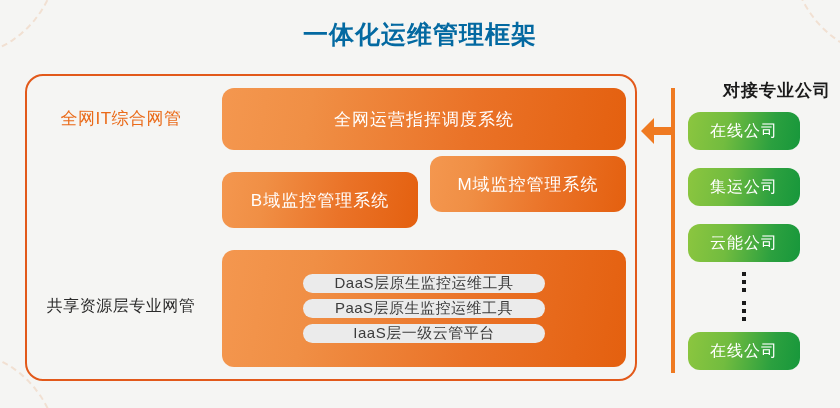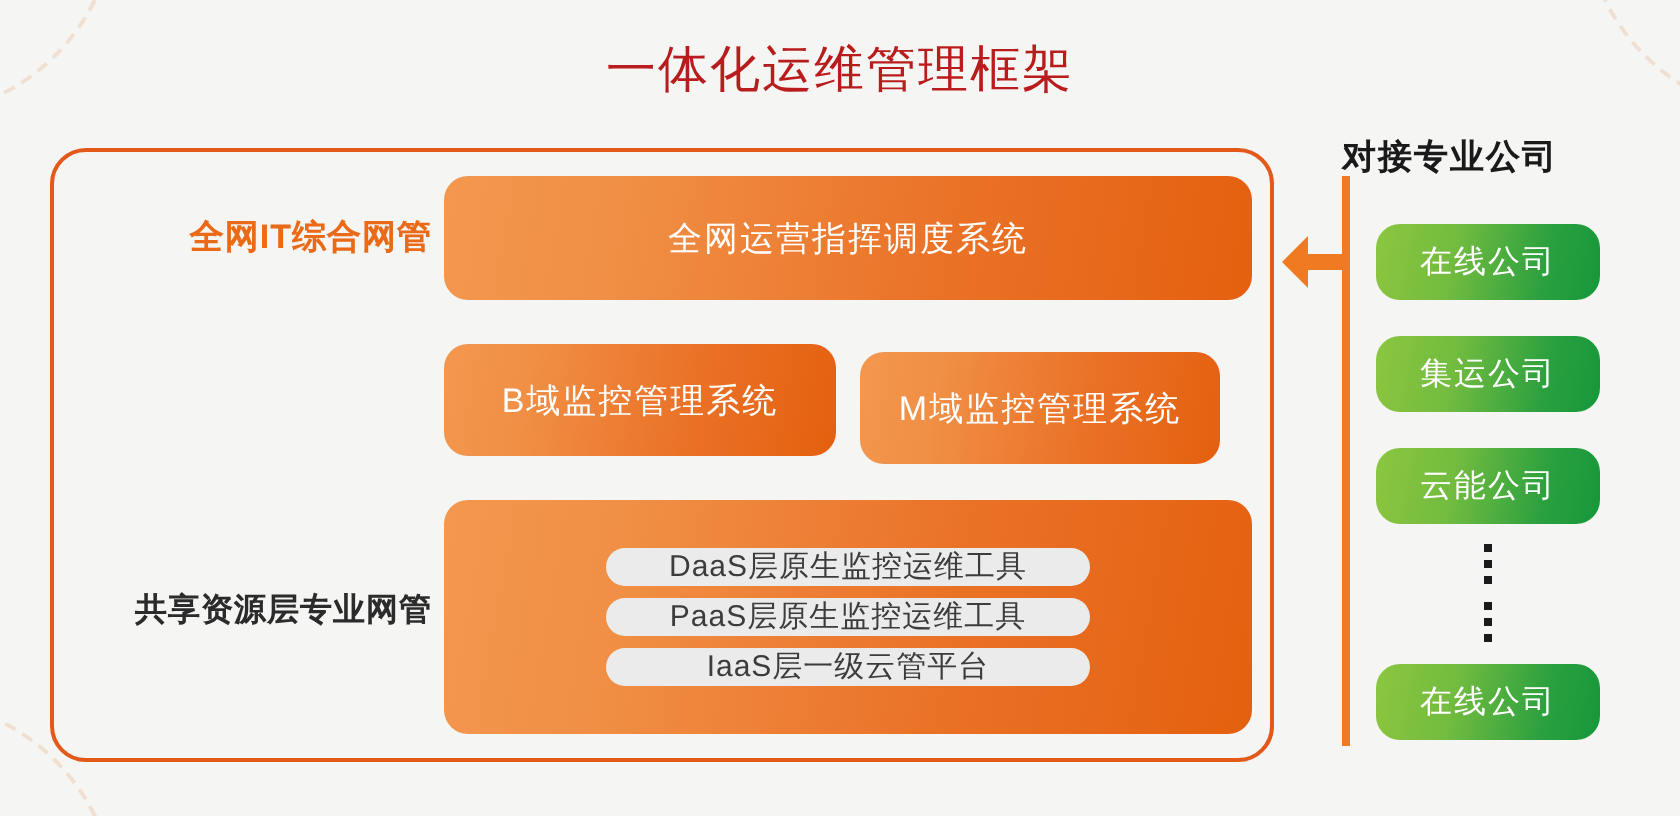--- a/index.html
+++ b/index.html
@@ -28,22 +28,22 @@
   .deco-arc.tr { right: -160px; top: -150px; width: 205px; height: 205px; }
 
   
   .page-title {
     position: absolute;
     left: 0;
     top: 18px;
     width: 840px;
     text-align: center;
     font-size: 25px;
-    font-weight: normal;
-    color: #b91c1c;
+    font-weight: bold;
+    color: #0369a1;
     letter-spacing: 1px;
   }
 
   
   .frame {
     position: absolute;
     left: 25px;
     top: 74px;
     width: 612px;
     height: 307px;
@@ -57,23 +57,22 @@
     position: absolute;
     left: 26px;
     width: 190px;
     text-align: center;
     color: #2b2b2b;
     line-height: 1.35;
   }
   .layer-label .main {
     display: block;
     font-size: 16px;
-    font-weight: bold;
+    font-weight: normal;
     letter-spacing: .5px;
-    text-align: right;
   }
   .layer-label .sub {
     display: block;
     font-size: 15px;
     font-weight: normal;
     color: #3a3a3a;
     letter-spacing: .5px;
   }
   .layer-label.accent .main {
     color: #ea6a18;
@@ -89,21 +88,21 @@
     color: #ffffff;
     display: flex;
     align-items: center;
     justify-content: center;
     font-size: 17px;
     letter-spacing: 1px;
     box-sizing: border-box;
   }
   .obox.top    { left: 222px; top: 88px;  width: 404px; height: 62px; }
   .obox.mid-b  { left: 222px; top: 172px; width: 196px; height: 56px; border-radius: 12px; }
-  .obox.mid-m  { left: 430px; top: 176px; width: 180px; height: 56px; }
+  .obox.mid-m  { left: 430px; top: 156px; width: 196px; height: 56px; }
   .obox.bottom {
     left: 222px; top: 250px; width: 404px; height: 117px;
     flex-direction: column;
     justify-content: center;
     gap: 6px;
     padding: 24px 0;
   }
 
   
   .gpill {
@@ -158,23 +157,23 @@
     position: absolute;
     left: 0;
     top: 14px;
     width: 4px;
     height: 285px;
     background: #ef7a21;
   }
   .right-title {
     position: absolute;
     left: 671px;
-    top: 67px;
+    top: 79px;
     width: 160px;
-    text-align: left;
+    text-align: right;
     font-size: 17px;
     font-weight: bold;
     color: #1a1a1a;
     letter-spacing: 1px;
   }
   .gpill-green {
     position: absolute;
     left: 688px;
     width: 112px;
     height: 38px;

